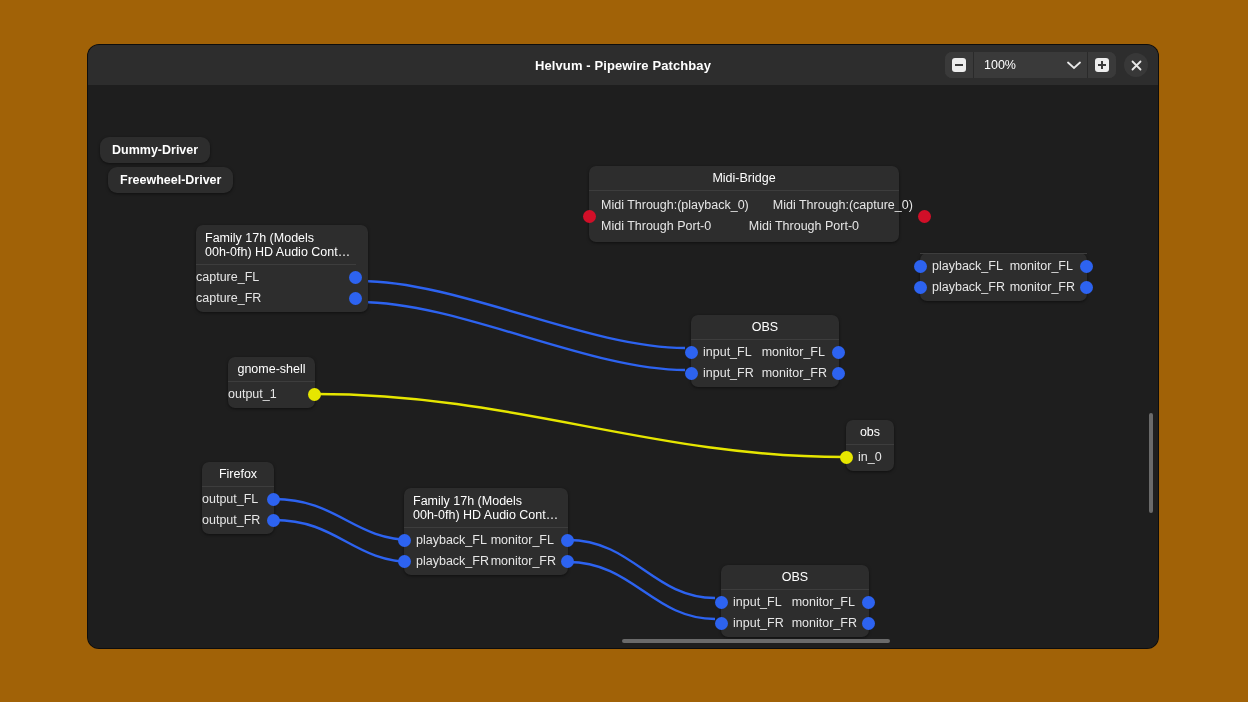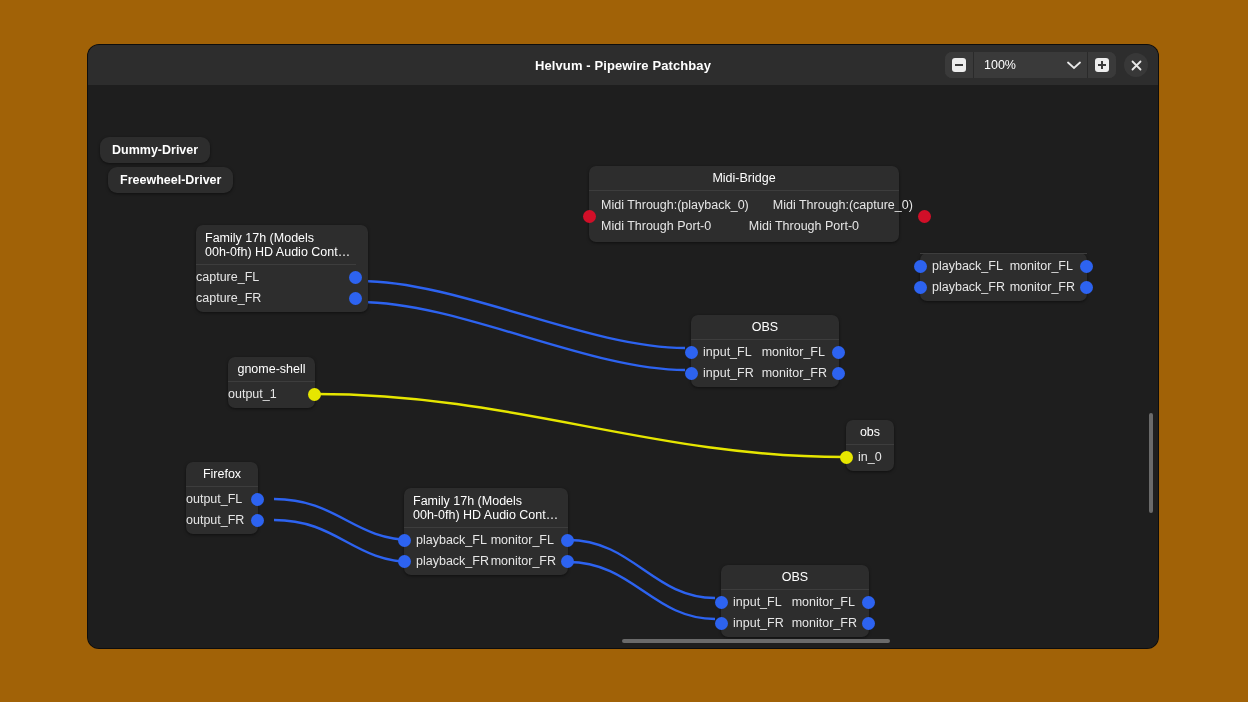--- a/index.html
+++ b/index.html
@@ -263,21 +263,21 @@
       <div class="node" style="left:758px;top:335px;width:48px;">
         <div class="node-hdr">obs</div>
         <div class="node-body">
           <div class="inrow">
             <span class="pin video" style="margin-left:-6px;margin-right:5px;"></span>
             <span class="ptxt">in_0</span>
           </div>
         </div>
       </div>
 
-      <div class="node" style="left:98px;top:377px;width:72px;">
+      <div class="node" style="left:114px;top:377px;width:72px;">
         <div class="node-hdr">Firefox</div>
         <div class="node-body">
           <div class="outrow">
             <span class="ptxt">output_FL</span>
             <span class="pin audio" style="margin-left:5px;margin-right:-6px;"></span>
           </div>
           <div class="outrow">
             <span class="ptxt">output_FR</span>
             <span class="pin audio" style="margin-left:5px;margin-right:-6px;"></span>
           </div>

